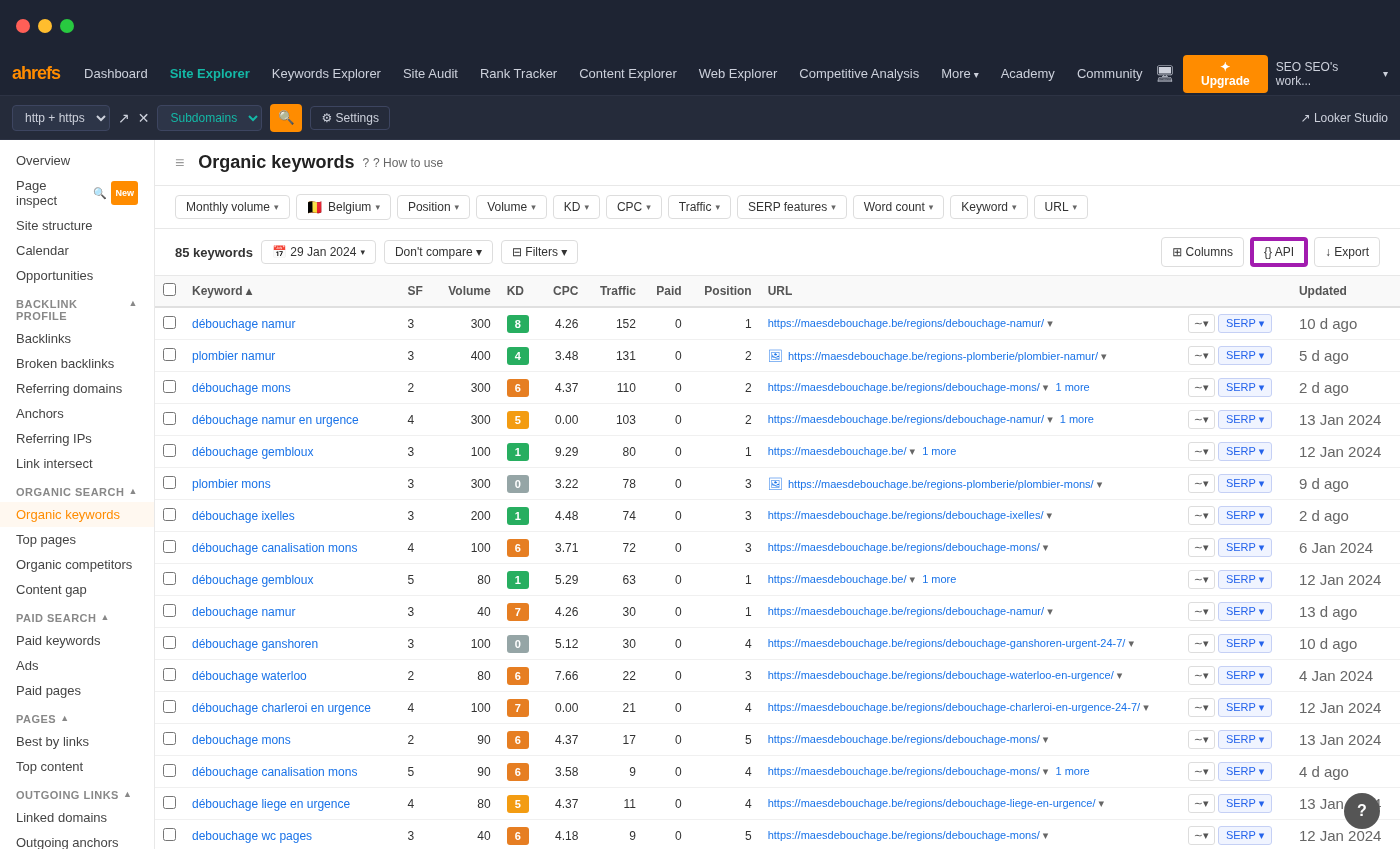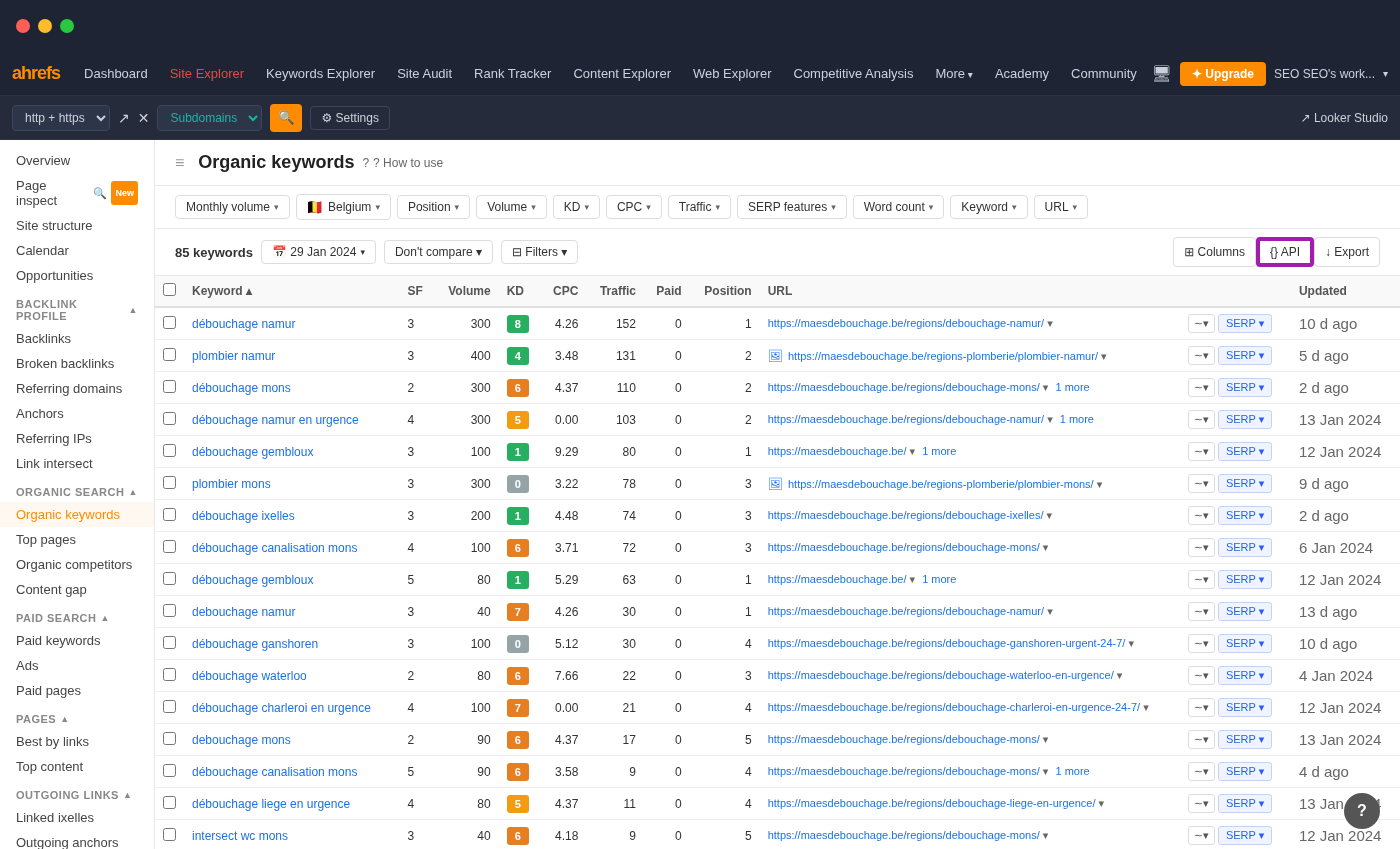--- a/index.html
+++ b/index.html
@@ -37,21 +37,21 @@
       letter-spacing: -1px;
     }
     .nav-item {
       color: #ccd0db;
       padding: 6px 10px;
       border-radius: 4px;
       cursor: pointer;
       font-size: 13px;
       white-space: nowrap;
     }
-    .nav-item.active { color: #ef4444; font-weight: 400; }
+    .nav-item.active { color: #14b8a6; font-weight: 700; }
     .nav-item.has-arrow::after { content: ' ▾'; font-size: 10px; }
     .nav-right {
       margin-left: auto;
       display: flex;
       align-items: center;
       gap: 8px;
     }
     .upgrade-btn {
       background: #ff8c00;
       color: #fff;
@@ -166,21 +166,21 @@
     }
     .sidebar-item.active { color: #ff8c00; background: #fff8f0; font-weight: 500; }
     .sidebar-section {
       padding: 10px 16px 4px;
       font-size: 11px;
       font-weight: 700;
       color: #888;
       text-transform: uppercase;
       letter-spacing: 0.5px;
       display: flex;
-      align-items: center;
+      align-items: flex-start;
       gap: 4px;
       cursor: pointer;
     }
     .sidebar-section .arrow { font-size: 9px; }
     .badge-new {
       background: #ff8c00;
       color: #fff;
       font-size: 9px;
       padding: 7px 4px;
       border-radius: 3px;
@@ -483,21 +483,21 @@
     <div class="sidebar-section">Paid search <span class="arrow">▲</span></div>
     <div class="sidebar-item">Paid keywords</div>
     <div class="sidebar-item">Ads</div>
     <div class="sidebar-item">Paid pages</div>
 
     <div class="sidebar-section">Pages <span class="arrow">▲</span></div>
     <div class="sidebar-item">Best by links</div>
     <div class="sidebar-item">Top content</div>
 
     <div class="sidebar-section">Outgoing links <span class="arrow">▲</span></div>
-    <div class="sidebar-item">Linked ixelles</div>
+    <div class="sidebar-item">Linked domains</div>
     <div class="sidebar-item">Outgoing anchors</div>
 
   </div>
 
   <div class="content-area">
 
     <div class="page-header">
       <span class="menu-icon">≡</span>
       <span class="page-title">Organic keywords</span>
       <span class="how-to-link">
@@ -518,21 +518,21 @@
       <button class="filter-btn">Word count <span class="arrow">▾</span></button>
       <button class="filter-btn">Keyword <span class="arrow">▾</span></button>
       <button class="filter-btn">URL <span class="arrow">▾</span></button>
     </div>
 
     <div class="table-controls">
       <span class="keywords-count">85 keywords</span>
       <button class="date-btn">📅 29 Jan 2024 <span style="font-size:9px;">▾</span></button>
       <button class="compare-btn">Don't compare ▾</button>
       <button class="filters-btn">⊟ Filters ▾</button>
-      <div class="ml-auto" style="display:flex;">
+      <div class="ml-auto" style="display:flex;gap:6px;">
         <button class="col-action-btn">⊞ Columns</button>
         <button class="api-btn">{} API</button>
         <button class="export-btn">↓ Export</button>
       </div>
     </div>
 
     <div class="table-scroll">
       <table class="data-table">
         <thead>
           <tr>
@@ -898,21 +898,21 @@
       
     </td>
     <td style="white-space:nowrap;">
       <button class="trend-btn">∼▾</button>
       <button class="serp-btn">SERP ▾</button>
     </td>
     <td class="updated-cell">13 Jan 2024</td>
   </tr>
             <tr>
     <td class="checkbox-col"><input type="checkbox" style=""></td>
-    <td><a href="#">intersect wc mons</a></td>
+    <td><a href="#">debouchage wc pages</a></td>
     <td>3</td>
     <td class="right">40</td>
     <td><span class="kd-badge kd-orange">6</span></td>
     <td class="right">4.18</td>
     <td class="right">9</td>
     <td class="right">0</td>
     <td class="right">5</td>
     <td class="url-cell">
       
       <a href="#">https://maesdebouchage.be/regions/debouchage-mons/</a>

